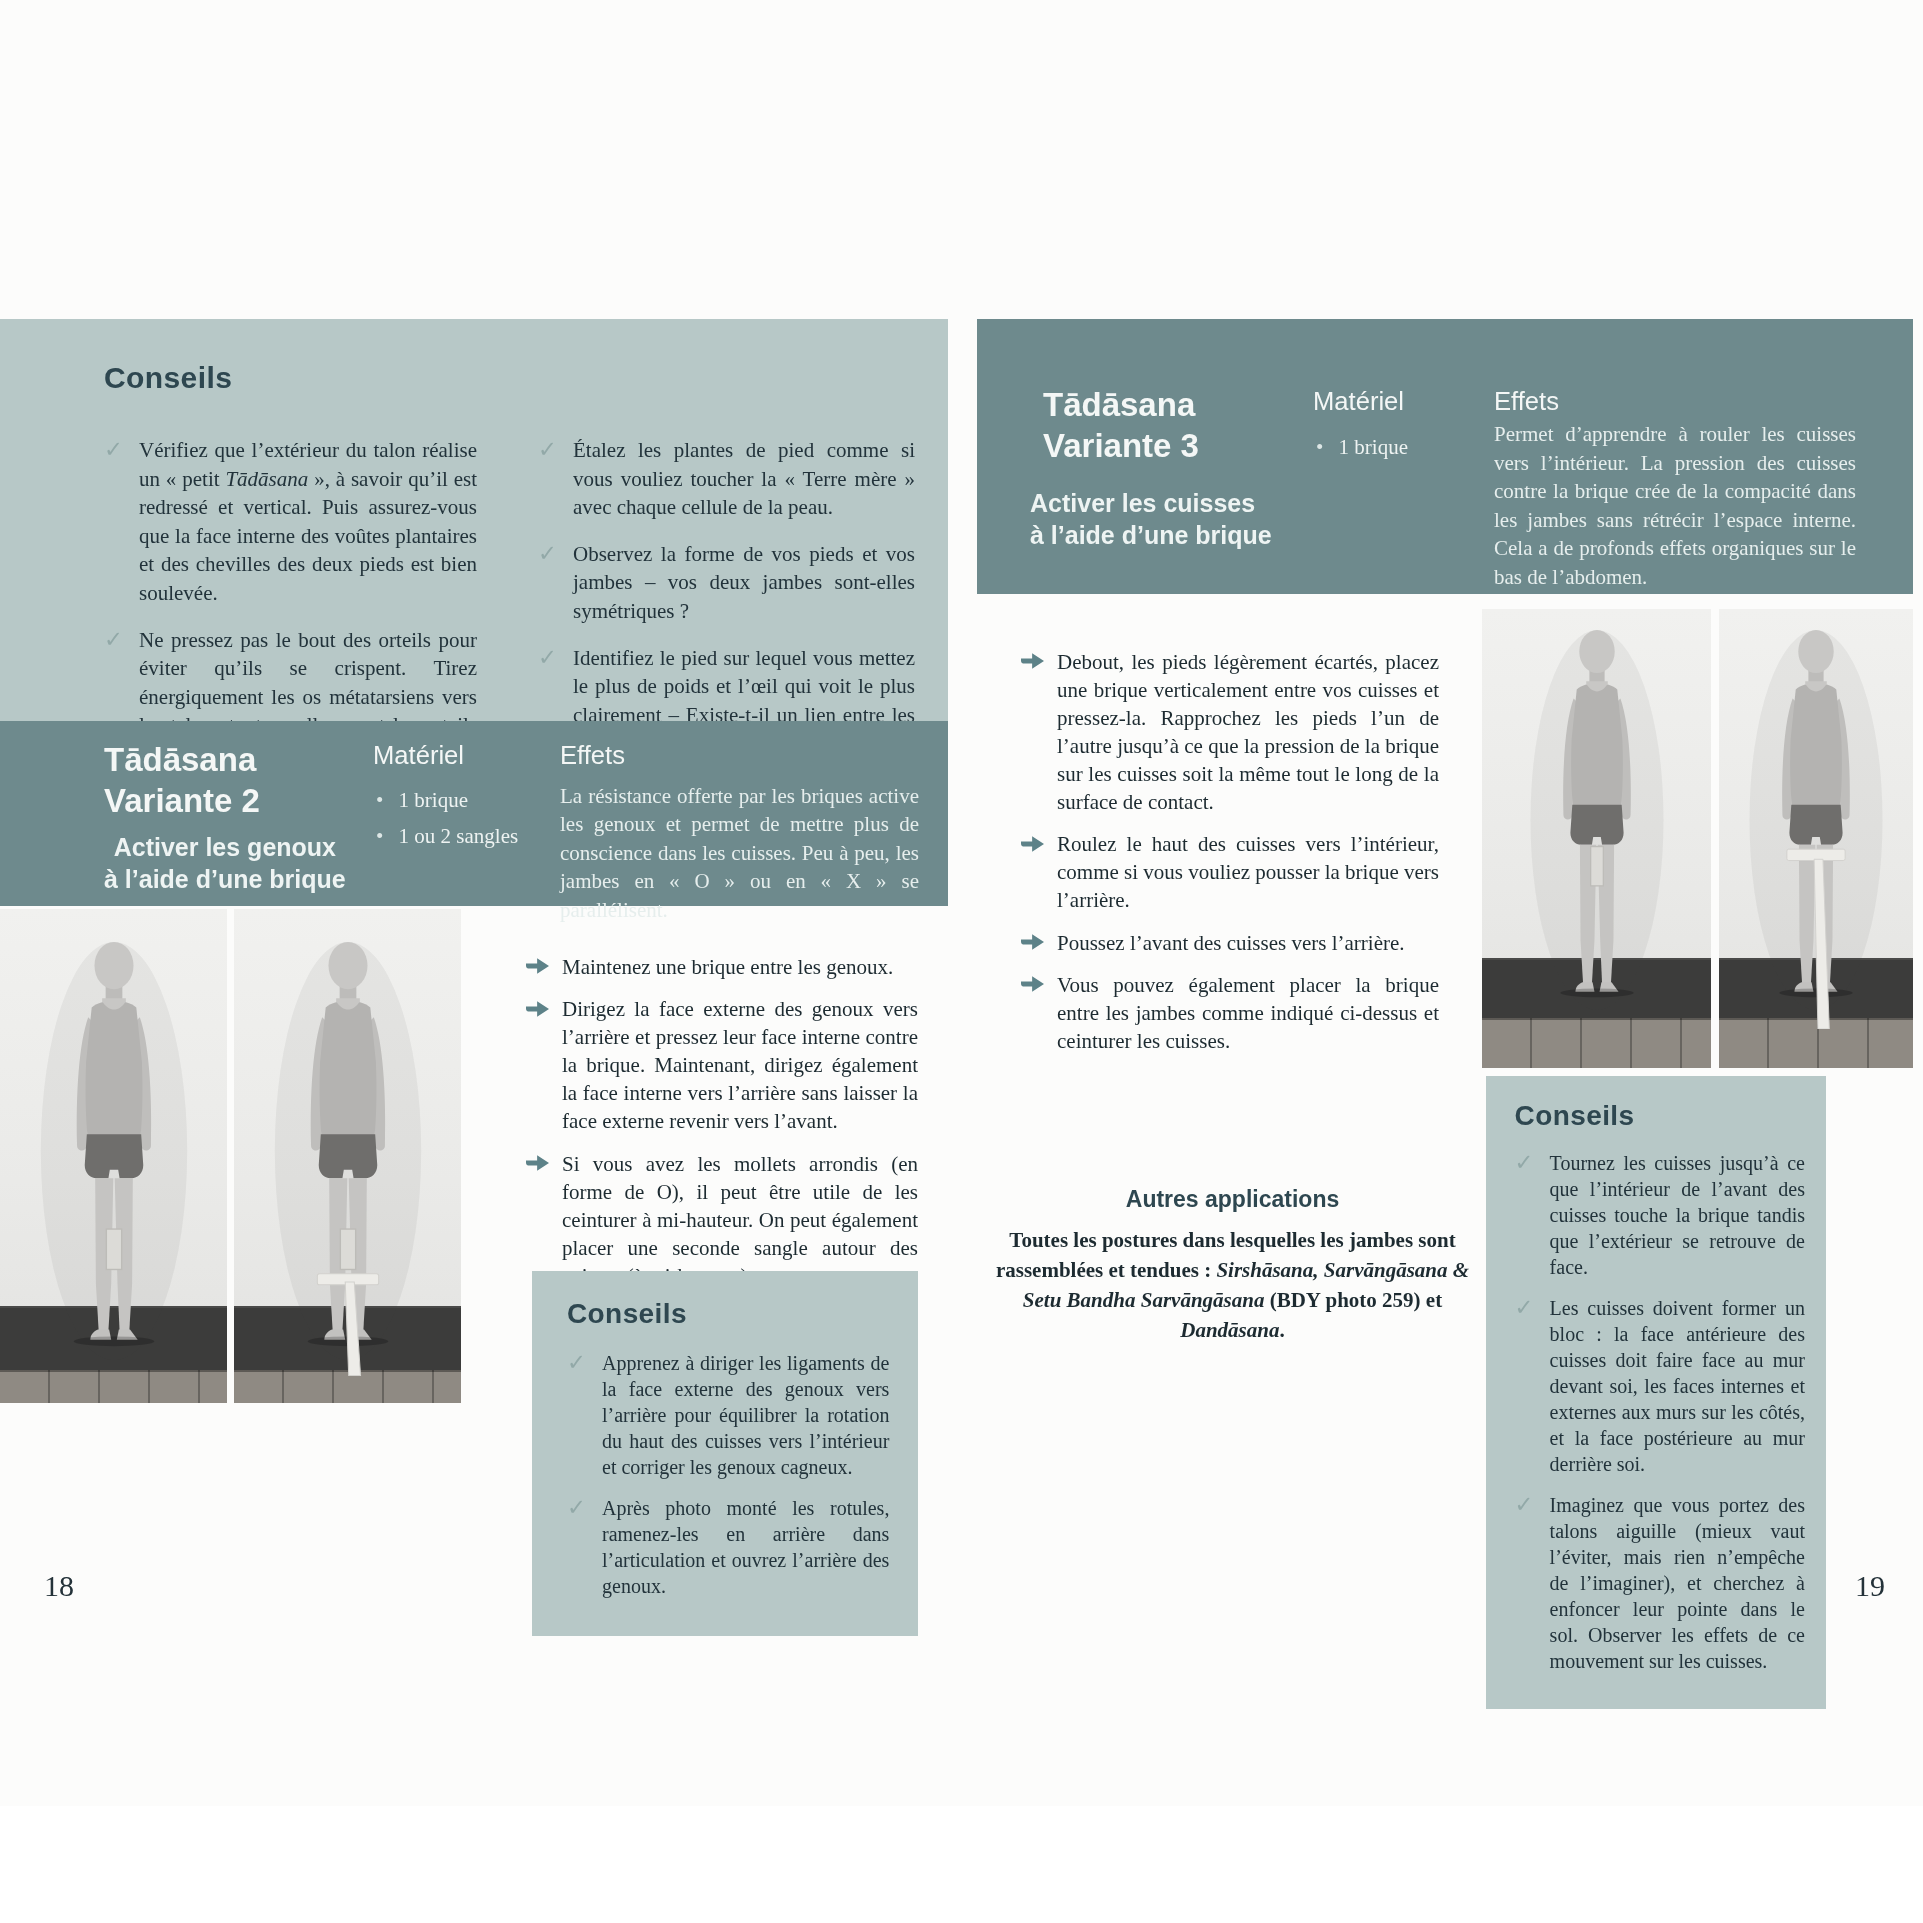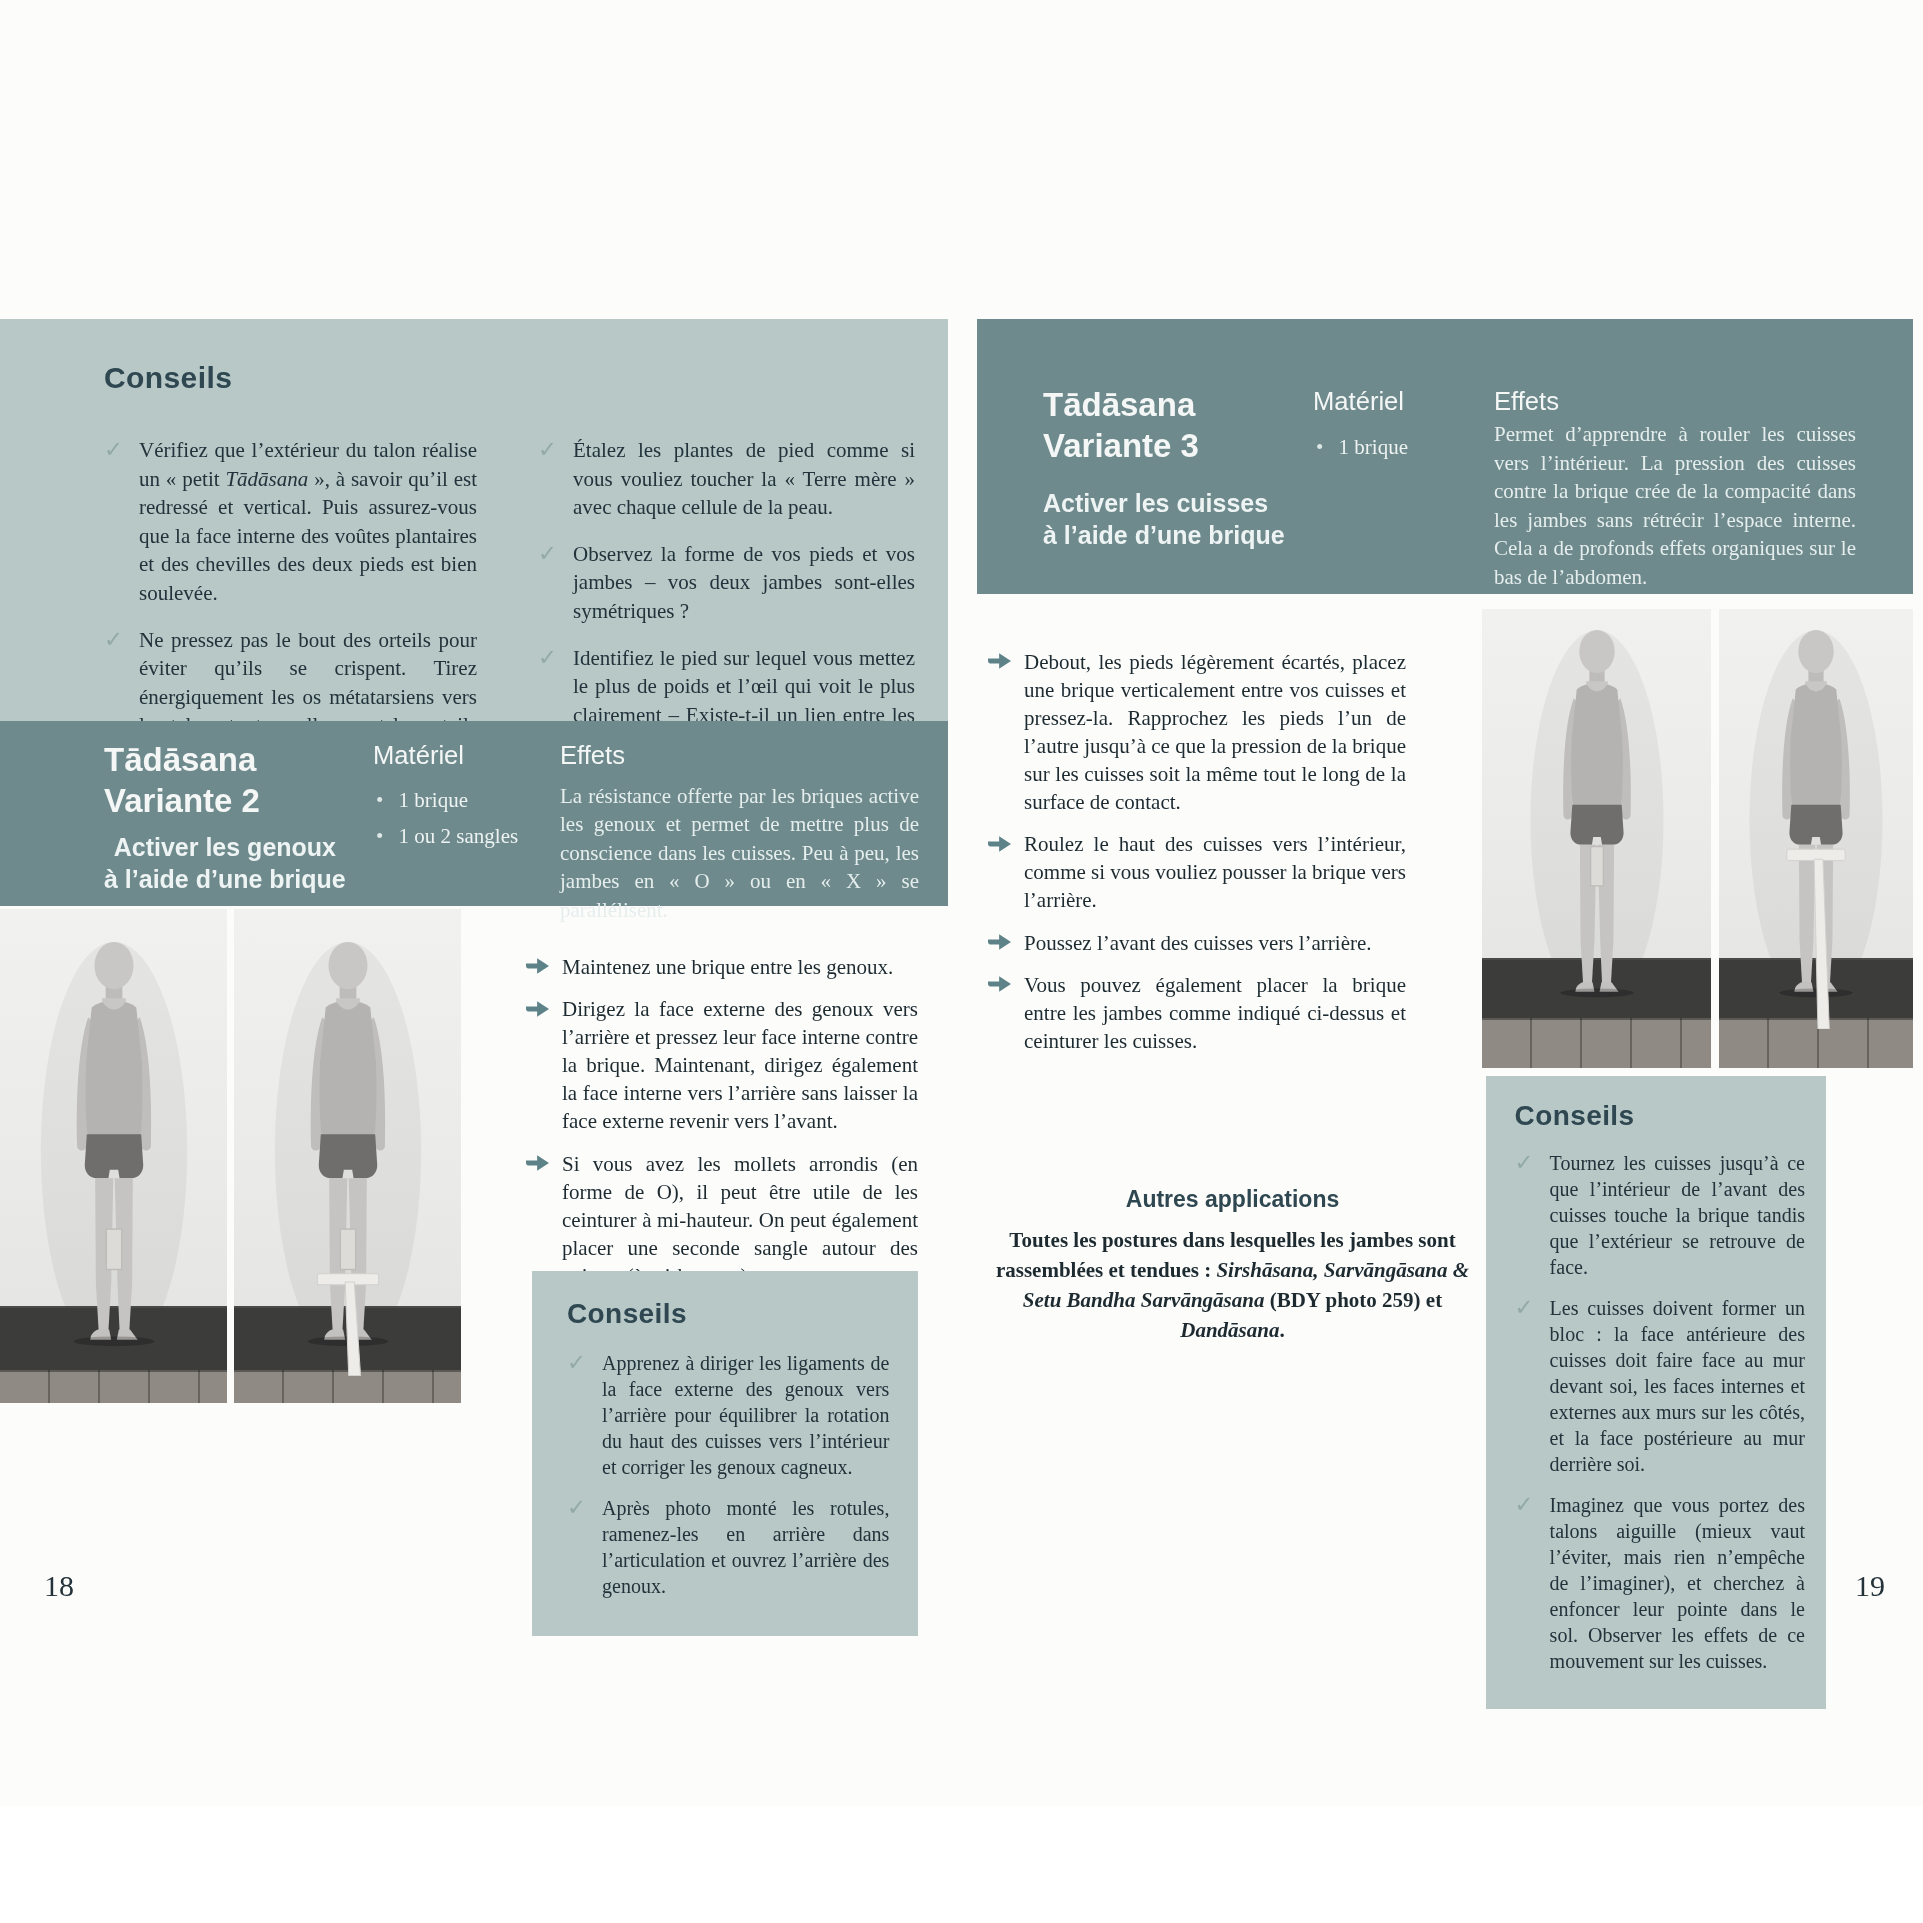--- a/index.html
+++ b/index.html
@@ -163,21 +163,21 @@
     <div class="abs pagenum" style="left:44px;top:1569px;">18</div>
   </section>
 
   <section>
 
     <div class="abs panel-dark" style="left:977px;top:319px;width:936px;height:275px;">
       <div class="abs" style="left:66px;top:65px;">
         <div class="band-title">Tādāsana</div>
         <div class="band-title">Variante 3</div>
       </div>
-      <div class="abs" style="left:66px;top:168px;">
+      <div class="abs" style="left:53px;top:168px;">
         <div class="band-subtitle">Activer les cuisses</div>
         <div class="band-subtitle">à l’aide d’une brique</div>
       </div>
       <div class="abs" style="left:336px;top:68px;">
         <div class="band-h">Matériel</div>
         <ul class="dots" style="margin-top:16.5px;">
           <li>1 brique</li>
         </ul>
       </div>
       <div class="abs" style="left:517px;top:68px;width:362px;">
@@ -197,21 +197,21 @@
     <figure class="photo" style="left:1719px;top:609px;width:194px;height:459px;margin:0;">
       <div class="mat" style="bottom:50px;height:58px;"></div>
       <div class="floor" style="height:50px;"></div>
       <svg class="person" style="bottom:39px;height:418px;" viewBox="0 0 300 660">
         <use href="#figureman"></use>
         <rect x="104" y="376" width="92" height="18" rx="3" fill="#edece8" stroke="#d2d1cd" stroke-width="1.5"></rect>
         <path d="M147,392 L161,392 L171,660 L153,660 Z" fill="#edece8" stroke="#d2d1cd" stroke-width="1.5"></path>
       </svg>
     </figure>
 
-    <ul class="steps abs" style="left:988px;top:648px;width:418px;">
+    <ul class="steps abs" style="left:1021px;top:648px;width:418px;">
       <li><svg class="arrow" width="23" height="16" viewBox="0 0 31 21">
             <use href="#arrowbullet"></use>
           </svg><span>Debout, les pieds légèrement écartés, placez une brique verticalement entre vos cuisses et pressez-la. Rapprochez les pieds l’un de l’autre jusqu’à ce que la pression de la brique sur les cuisses soit la même tout le long de la surface de contact.</span></li>
       <li><svg class="arrow" width="23" height="16" viewBox="0 0 31 21">
             <use href="#arrowbullet"></use>
           </svg><span>Roulez le haut des cuisses vers l’intérieur, comme si vous vouliez pousser la brique vers l’arrière.</span></li>
       <li><svg class="arrow" width="23" height="16" viewBox="0 0 31 21">
             <use href="#arrowbullet"></use>
           </svg><span>Poussez l’avant des cuisses vers l’arrière.</span></li>
       <li><svg class="arrow" width="23" height="16" viewBox="0 0 31 21">

